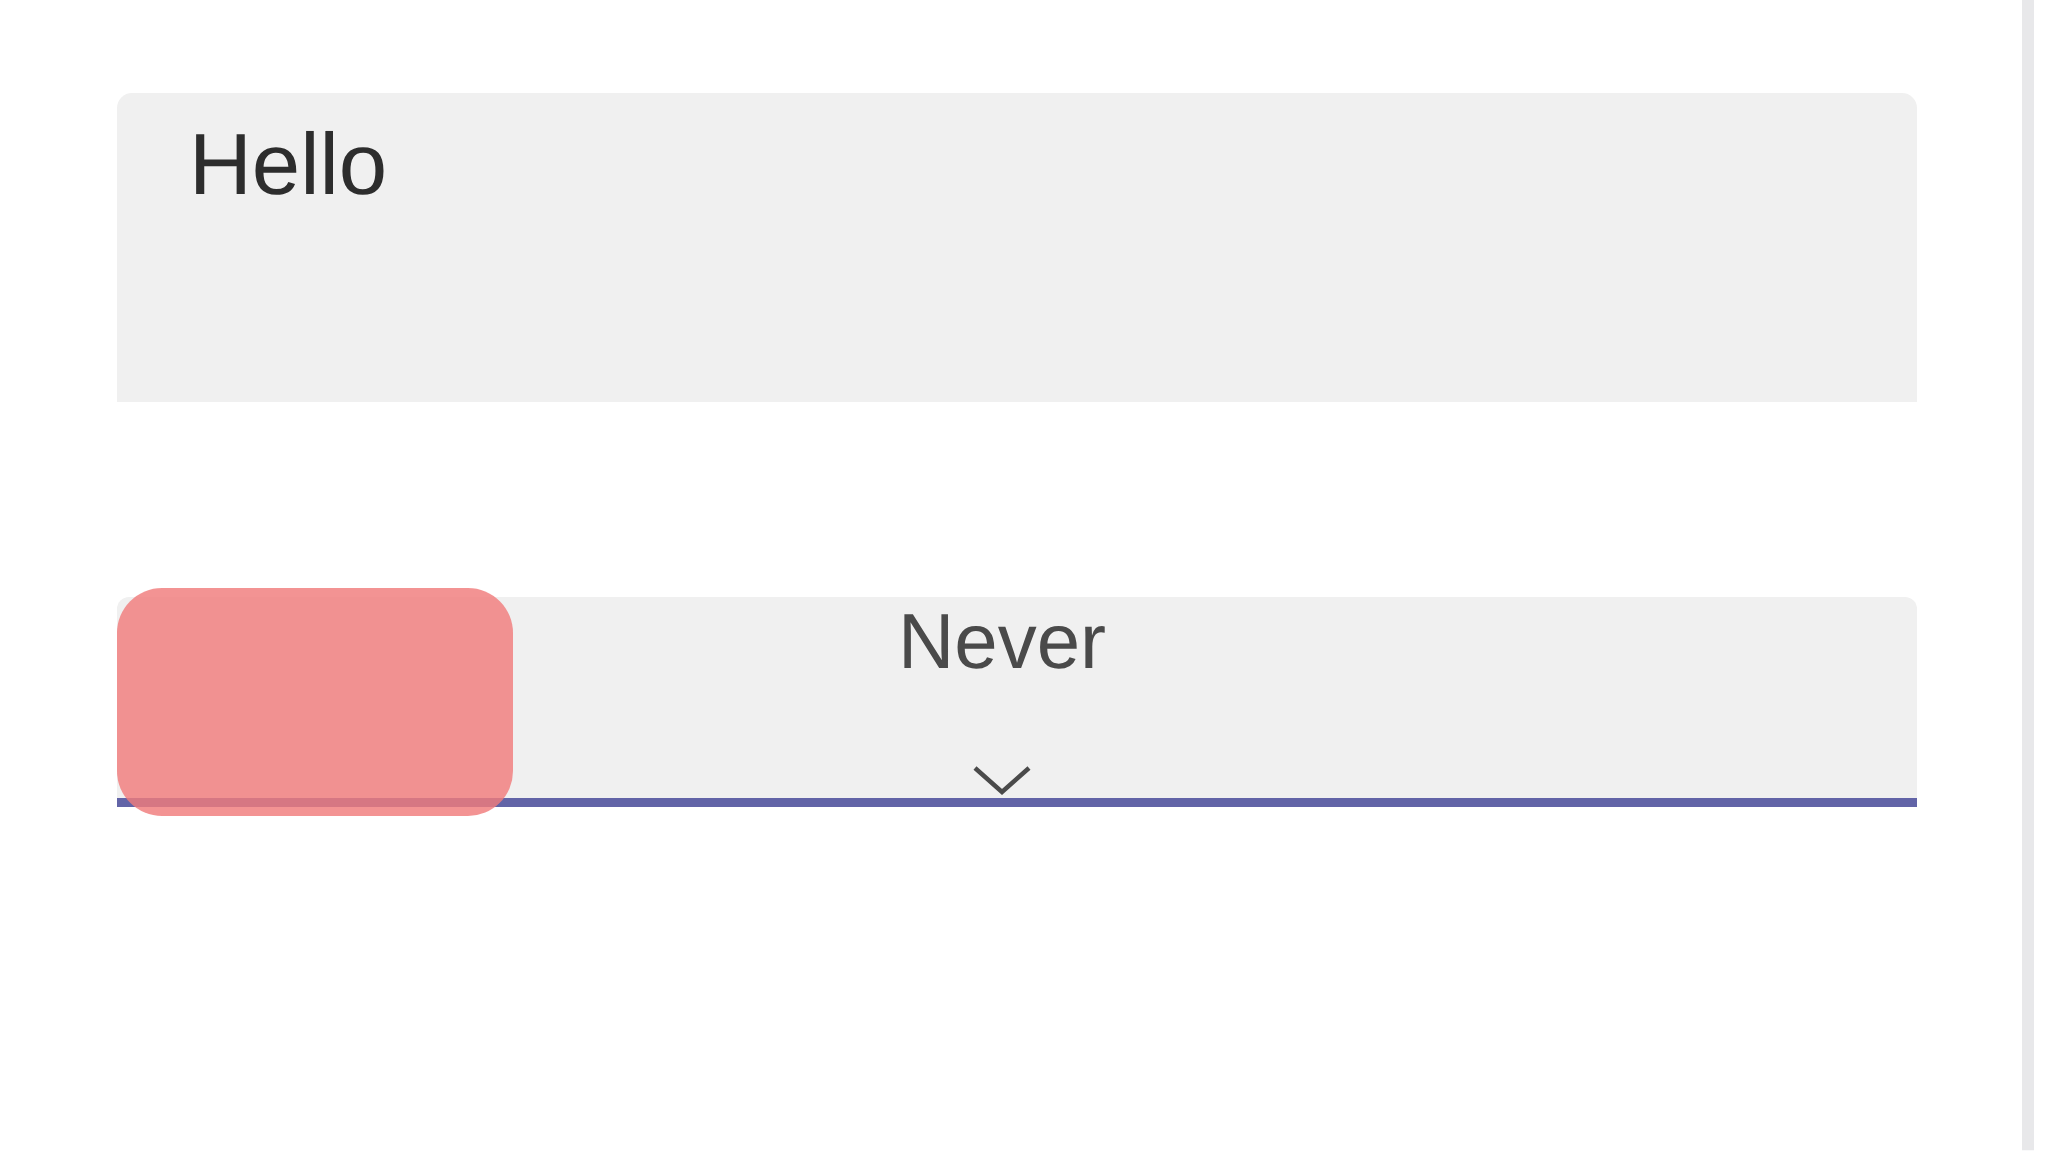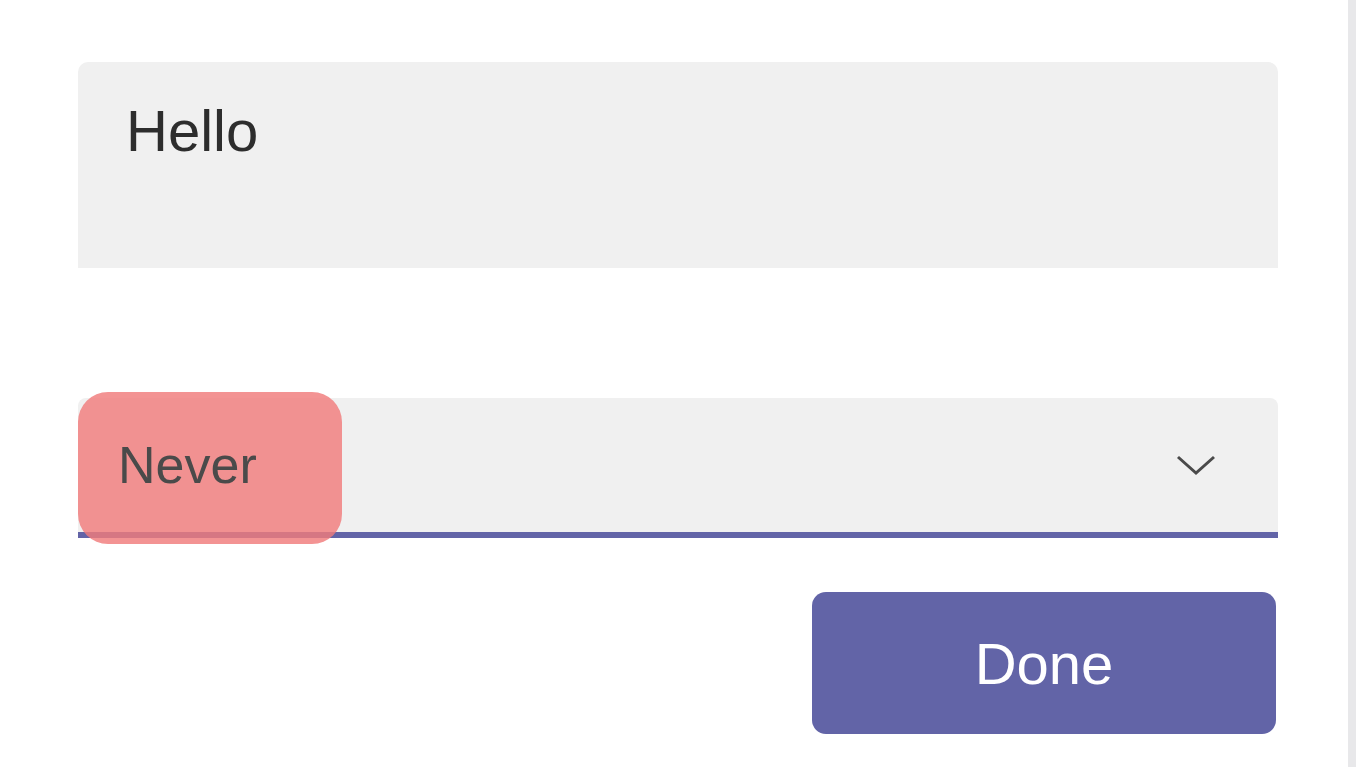--- a/index.html
+++ b/index.html
@@ -26,21 +26,21 @@
     }
     .status-textarea {
       position: absolute;
       left: 78px;
       top: 62px;
       width: 1200px;
       height: 206px;
       background: #f0f0f0;
       border: none;
       border-radius: 10px 10px 0 0;
-      padding: 35px 48px;
+      padding: 14px 48px;
       font-size: 58px;
       font-weight: 400;
       color: #2d2d2d;
       resize: none;
       font-family: inherit;
       outline: none;
     }
     .clear-label {
       position: absolute;
       left: 72px;
@@ -57,20 +57,21 @@
       height: 140px;
       background: #f0f0f0;
       border: none;
       border-bottom: 6px solid #6264a7;
       border-radius: 8px 8px 0 0;
       display: flex;
       align-items: center;
       justify-content: space-between;
       padding: 0 60px 0 40px;
       cursor: pointer;
+      flex-direction: column;
     }
     .dropdown-value {
       font-size: 52px;
       font-weight: 400;
       color: #4a4a4a;
       z-index: 2;
     }
     .chevron-icon {
       width: 44px;
       height: 24px;
@@ -126,15 +127,14 @@
 
   <div class="dropdown">
     <span class="dropdown-value">Never</span>
     <span class="chevron-icon">
       <svg viewBox="0 0 44 24">
         <polyline points="4,4 22,20 40,4"></polyline>
       </svg>
     </span>
   </div>
 
-  <button class="done-button">Done</button>
 
 </div>
 
 </body></html>

